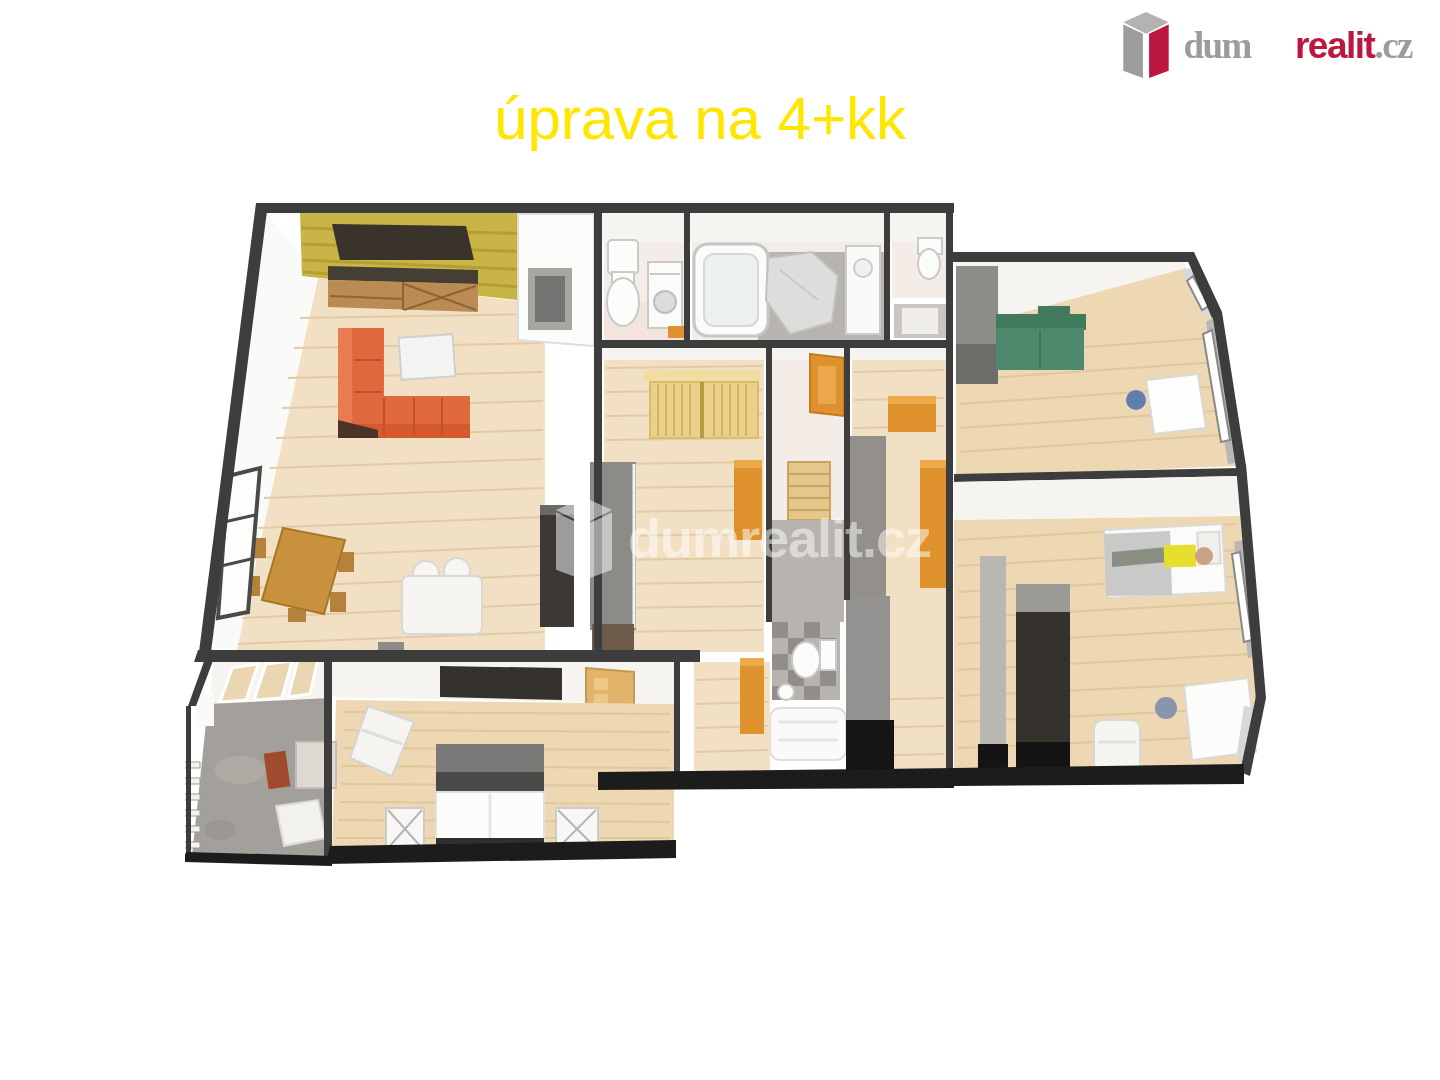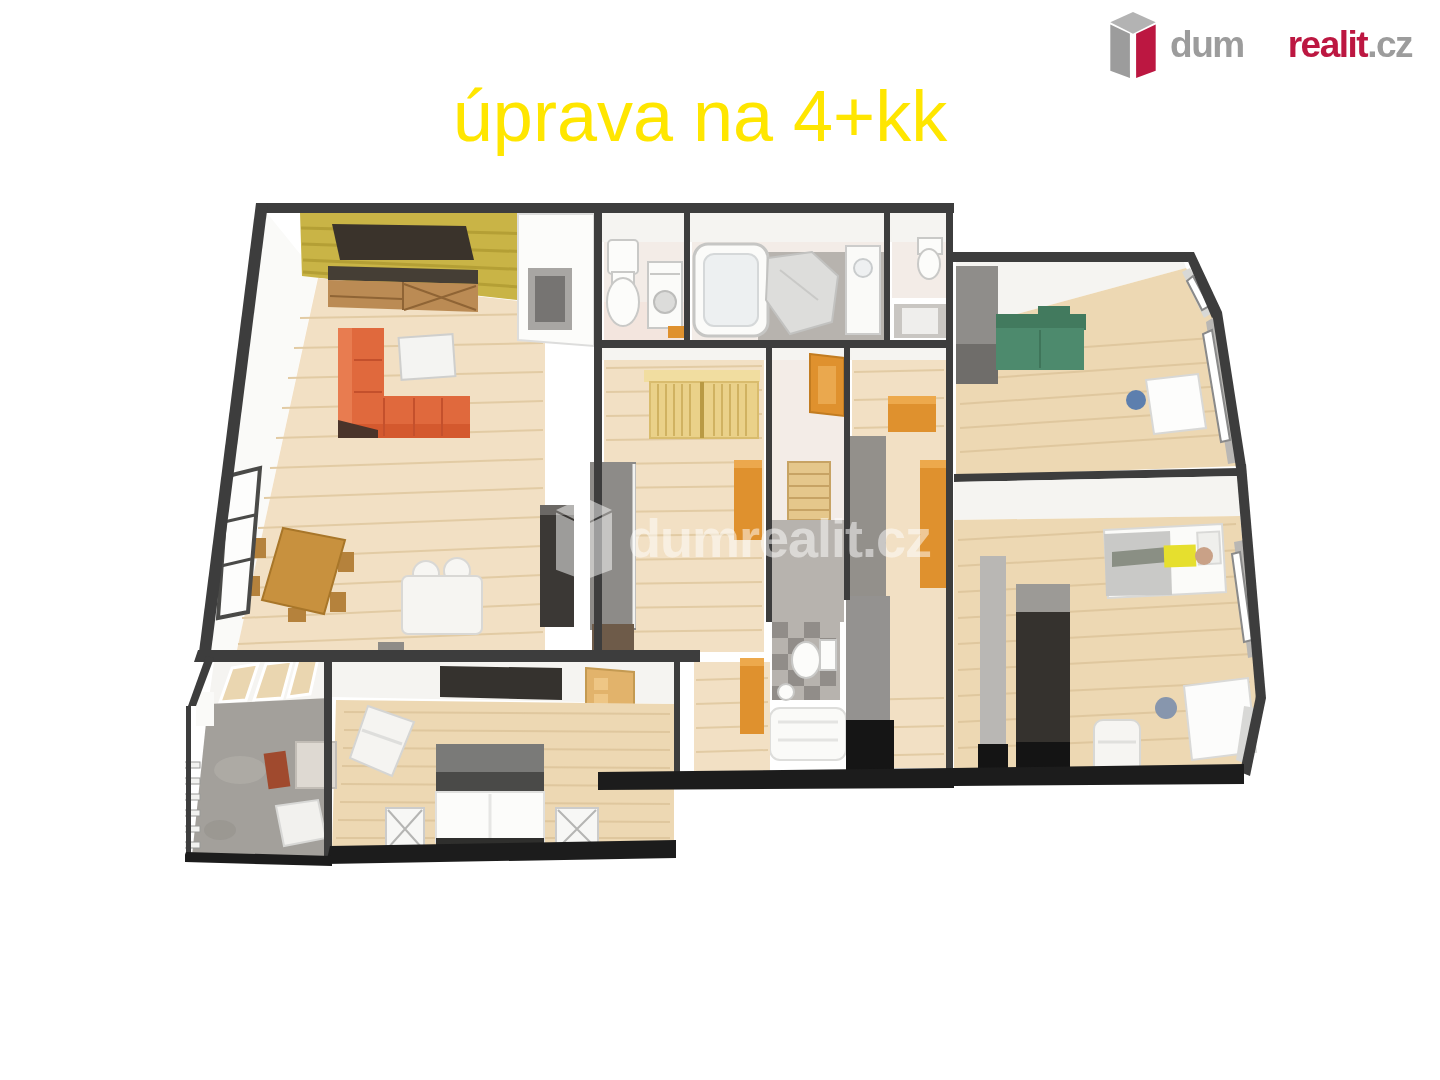--- a/index.html
+++ b/index.html
@@ -1,24 +1,24 @@
 <!DOCTYPE html>
 <html style="--title-color: #ffe600; --logo-gray: #9c9c9c; --logo-red: #bc1741; --wm-opacity: 0.5; --wall-dark: #3d3d3d; --wall-face: #f5f4f1; --exterior: #1c1c1c; --floor-wood: #f2e0c4; --floor-wood-line: #e2cba4; --floor-carpet: #edd8b3; --floor-carpet-line: #dfc79e; --tile-gray: #b7b3ae; --tile-light: #f3ece7; --balcony-gray: #a3a09b; --accent-wall: #c9b446; --sofa-orange: #e0693d; --sofa-green: #4d8a6d; --cab-orange: #df912e; --tan-wardrobe: #ead189; --furn-dark: #35322e; --wood-furn: #c8913e; --white-furn: #f9f8f5;"><head>
 <meta charset="utf-8">
 <style>
   html,body{margin:0;padding:0;background:#ffffff;}
   .stage{position:relative;width:1440px;height:1080px;background:#ffffff;overflow:hidden;
          font-family:"Liberation Sans", sans-serif;}
-  .title{position:absolute;left:700px;top:75px;transform:translateX(-50%);
-         font-size:72px;font-weight:400;letter-spacing:0;white-space:nowrap;
+  .title{position:absolute;left:700px;top:84px;transform:translateX(-50%);
+         font-size:60px;font-weight:400;letter-spacing:0;white-space:nowrap;
          color:var(--title-color,#ffe600);}
   .logo{position:absolute;right:28px;top:12px;display:flex;align-items:center;gap:14px;}
   .logo svg{display:block;}
   .logo-text{font-size:37px;font-weight:700;letter-spacing:-1.5px;white-space:nowrap;}
-  .logo-text .g{color:var(--logo-gray,#9c9c9c);}
+  .logo-text .g{color:var(--logo-gray,#9c9c9c);font-family:Liberation Serif, serif;}
   .logo-text .r{color:var(--logo-red,#bc1741);margin-left:44px;}
   .watermark{position:absolute;left:556px;top:496px;display:flex;align-items:center;gap:16px;
              opacity:var(--wm-opacity,0.5);pointer-events:none;}
   .watermark svg{display:block;}
   .wm-text{font-size:54px;font-weight:700;letter-spacing:-1px;color:#ffffff;white-space:nowrap;}
   .plan{position:absolute;left:185px;top:195px;}
 </style>
 </head>
 <body>
 

